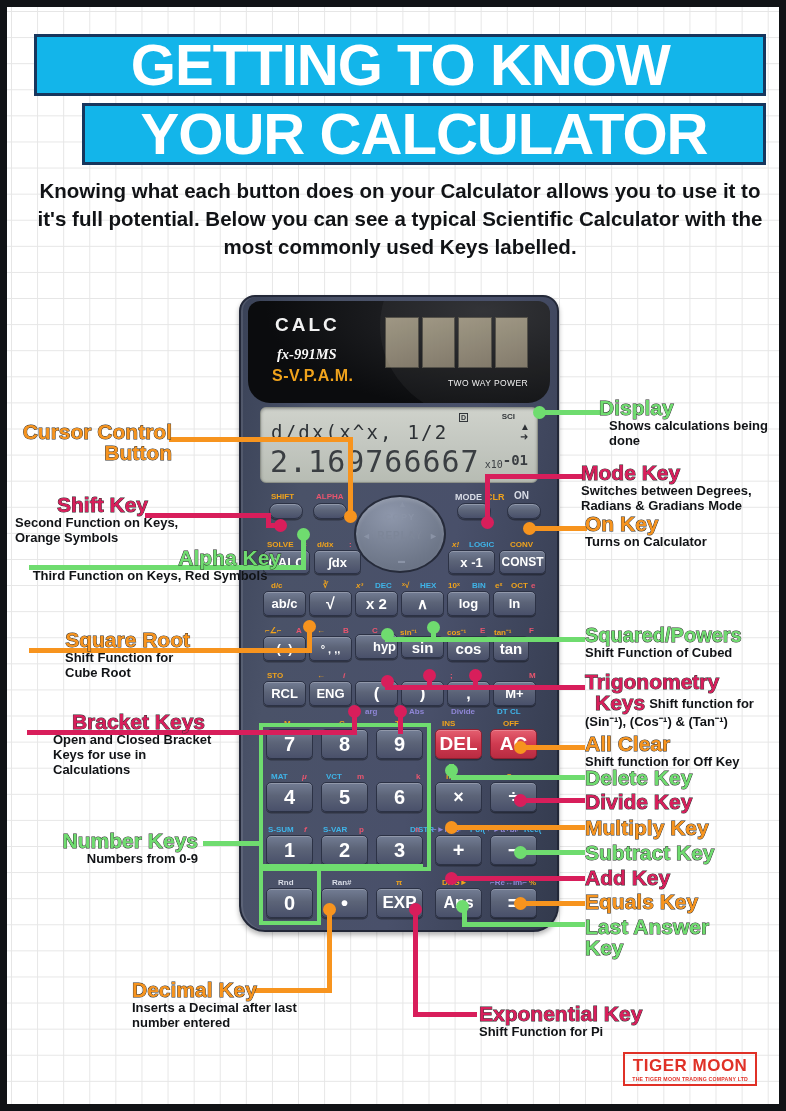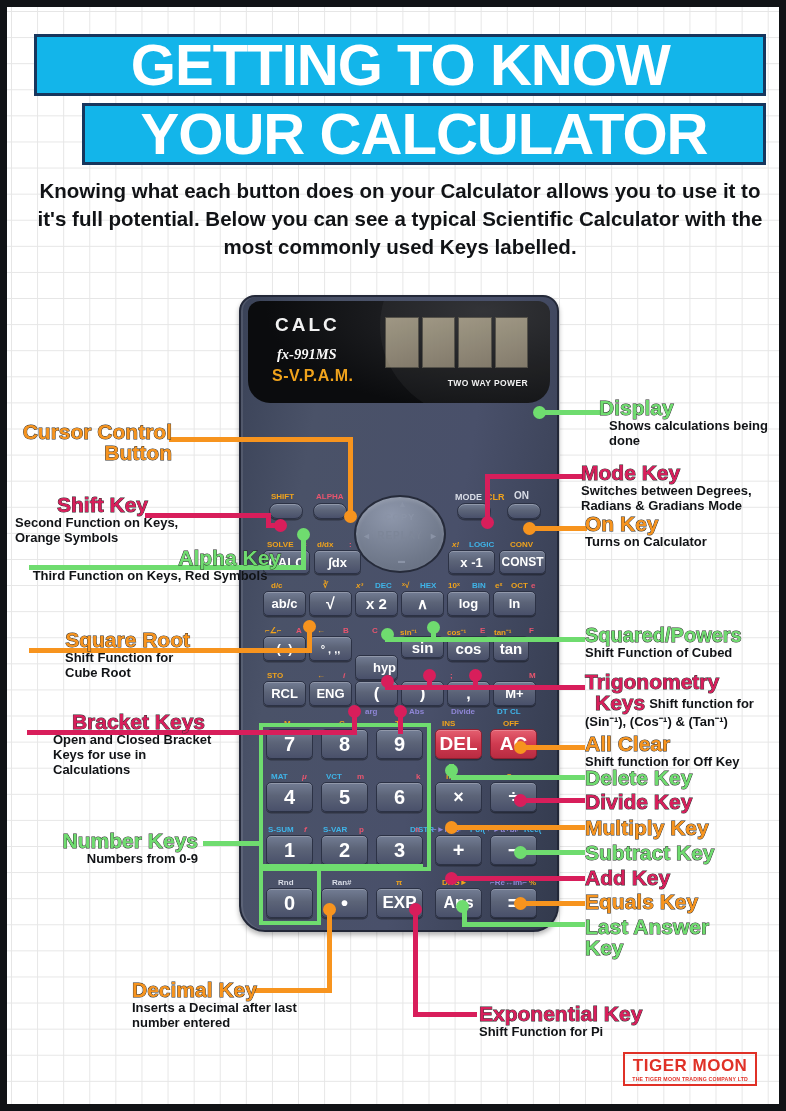--- a/index.html
+++ b/index.html
@@ -87,21 +87,21 @@
     position: absolute; right: 22px; top: 16px;
     width: 143px; height: 51px; display: flex; gap: 3px;
   }
   .solar i {
     flex: 1; display: block;
     background: linear-gradient(160deg, #9b937f, #7d7565);
     border: 1px solid #4d4a41;
   }
   .twoway {
     position: absolute; right: 22px; top: 77px;
-    color: #f1f1f1; font-size: 8.5px; font-weight: bold; letter-spacing: .4px;
+    color: #f1f1f1; font-size: 8.5px; font-weight: normal; letter-spacing: .4px;
   }
 
   .screen {
     position: absolute; left: 21px; top: 112px; right: 21px; height: 76px;
     background: linear-gradient(180deg, #cfd2cb 0%, #c2c6bf 55%, #b7bcb3 100%);
     border-radius: 6px;
     border: 1px solid #8d9189;
     box-shadow: inset 0 1px 3px rgba(0,0,0,.30);
     overflow: hidden;
   }
@@ -235,20 +235,33 @@
       <div class="vpam">S-V.P.A.M.</div>
       <div class="solar">
           <i></i>
           <i></i>
           <i></i>
           <i></i>
         </div>
       <div class="twoway">TWO WAY POWER</div>
     </div>
 
+    <div class="screen">
+      <div class="scr-flag scr-d">D</div>
+      <div class="scr-flag scr-sci">SCI</div>
+      <div class="scr-line1">d/dx(x^x, 1/2</div>
+      <div class="scr-arrows">
+        <div>▲</div>
+        <div>➜</div>
+      </div>
+      <div class="scr-line2">2.169766667</div>
+      <div class="scr-exp">
+        <span>x10</span><b>-01</b>
+      </div>
+    </div>
 
     <div class="lbl lo" style="left:32px; top:197px;">SHIFT</div>
     <div class="key pill" style="left:30px; top:208px;"></div>
 
     <div class="lbl lr" style="left:77px; top:197px;">ALPHA</div>
     <div class="key pill" style="left:74px; top:208px;"></div>
 
     <div class="lbl lw" style="left:216px; top:197px; font-size:9px;">MODE</div>
     <div class="lbl lo" style="left:247px; top:197px; font-size:9px;">CLR</div>
     <div class="key pill" style="left:218px; top:208px;"></div>
@@ -305,21 +318,21 @@
 
     <div class="lbl lo" style="left:26px; top:331px;">⌐∠⌐</div>
     <div class="lbl lr" style="left:57px; top:331px;">A</div>
     <div class="key" style="left:24px; top:341px; width:43px; height:25px;">(−)</div>
 
     <div class="lbl lo" style="left:78px; top:331px;">←</div>
     <div class="lbl lr" style="left:104px; top:331px;">B</div>
     <div class="key" style="left:70px; top:341px; width:43px; height:25px; font-size:11px;">° , ,,</div>
 
     <div class="lbl lr" style="left:133px; top:331px;">C</div>
-    <div class="key" style="left:116px; top:360px; width:43px; height:25px;padding-left:16px;">hyp</div>
+    <div class="key" style="left:116px; top:339px; width:43px; height:25px;padding-left:16px;">hyp</div>
 
     <div class="lbl lo" style="left:161px; top:331px;">sin⁻¹</div>
     <div class="lbl lr" style="left:194px; top:331px;">D</div>
     <div class="key" style="left:162px; top:341px; width:43px; height:22px; font-size:15px;">sin</div>
 
     <div class="lbl lo" style="left:208px; top:331px;">cos⁻¹</div>
     <div class="lbl lr" style="left:241px; top:331px;">E</div>
     <div class="key" style="left:208px; top:341px; width:43px; height:25px; font-size:15px;">cos</div>
 
     <div class="lbl lo" style="left:255px; top:331px;">tan⁻¹</div>

